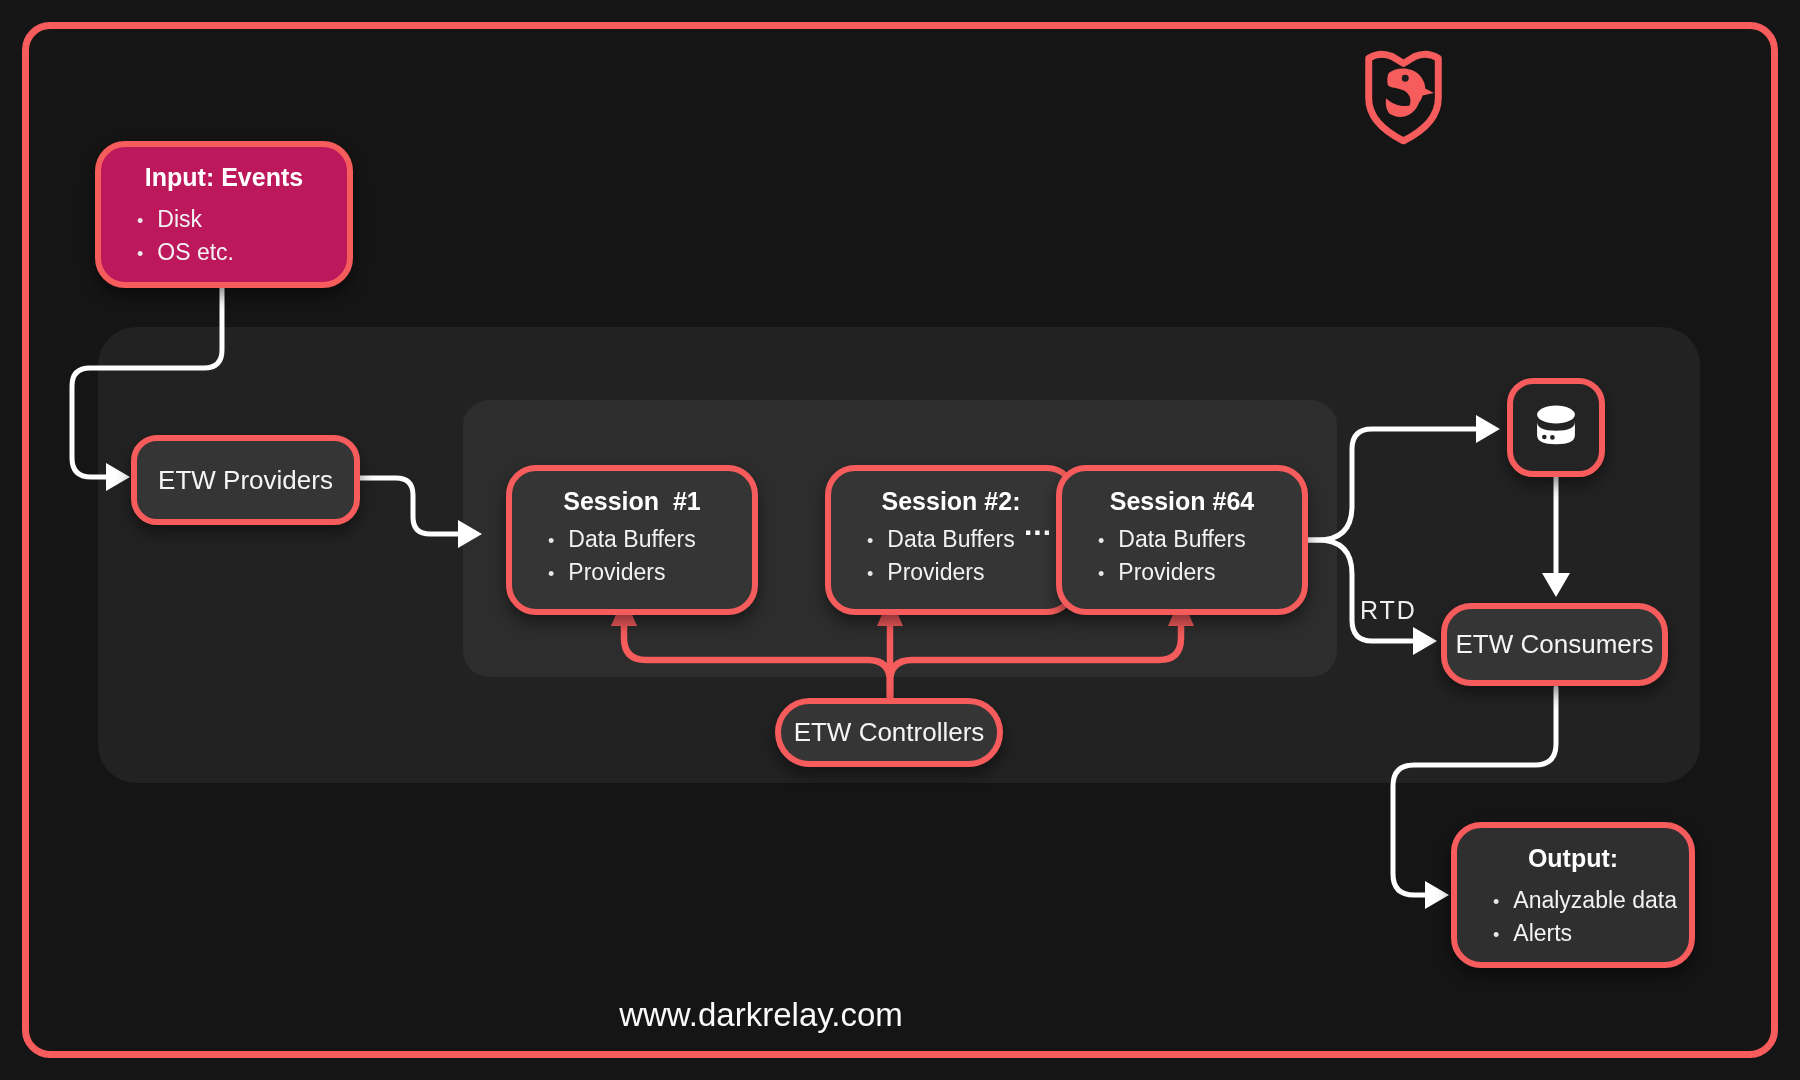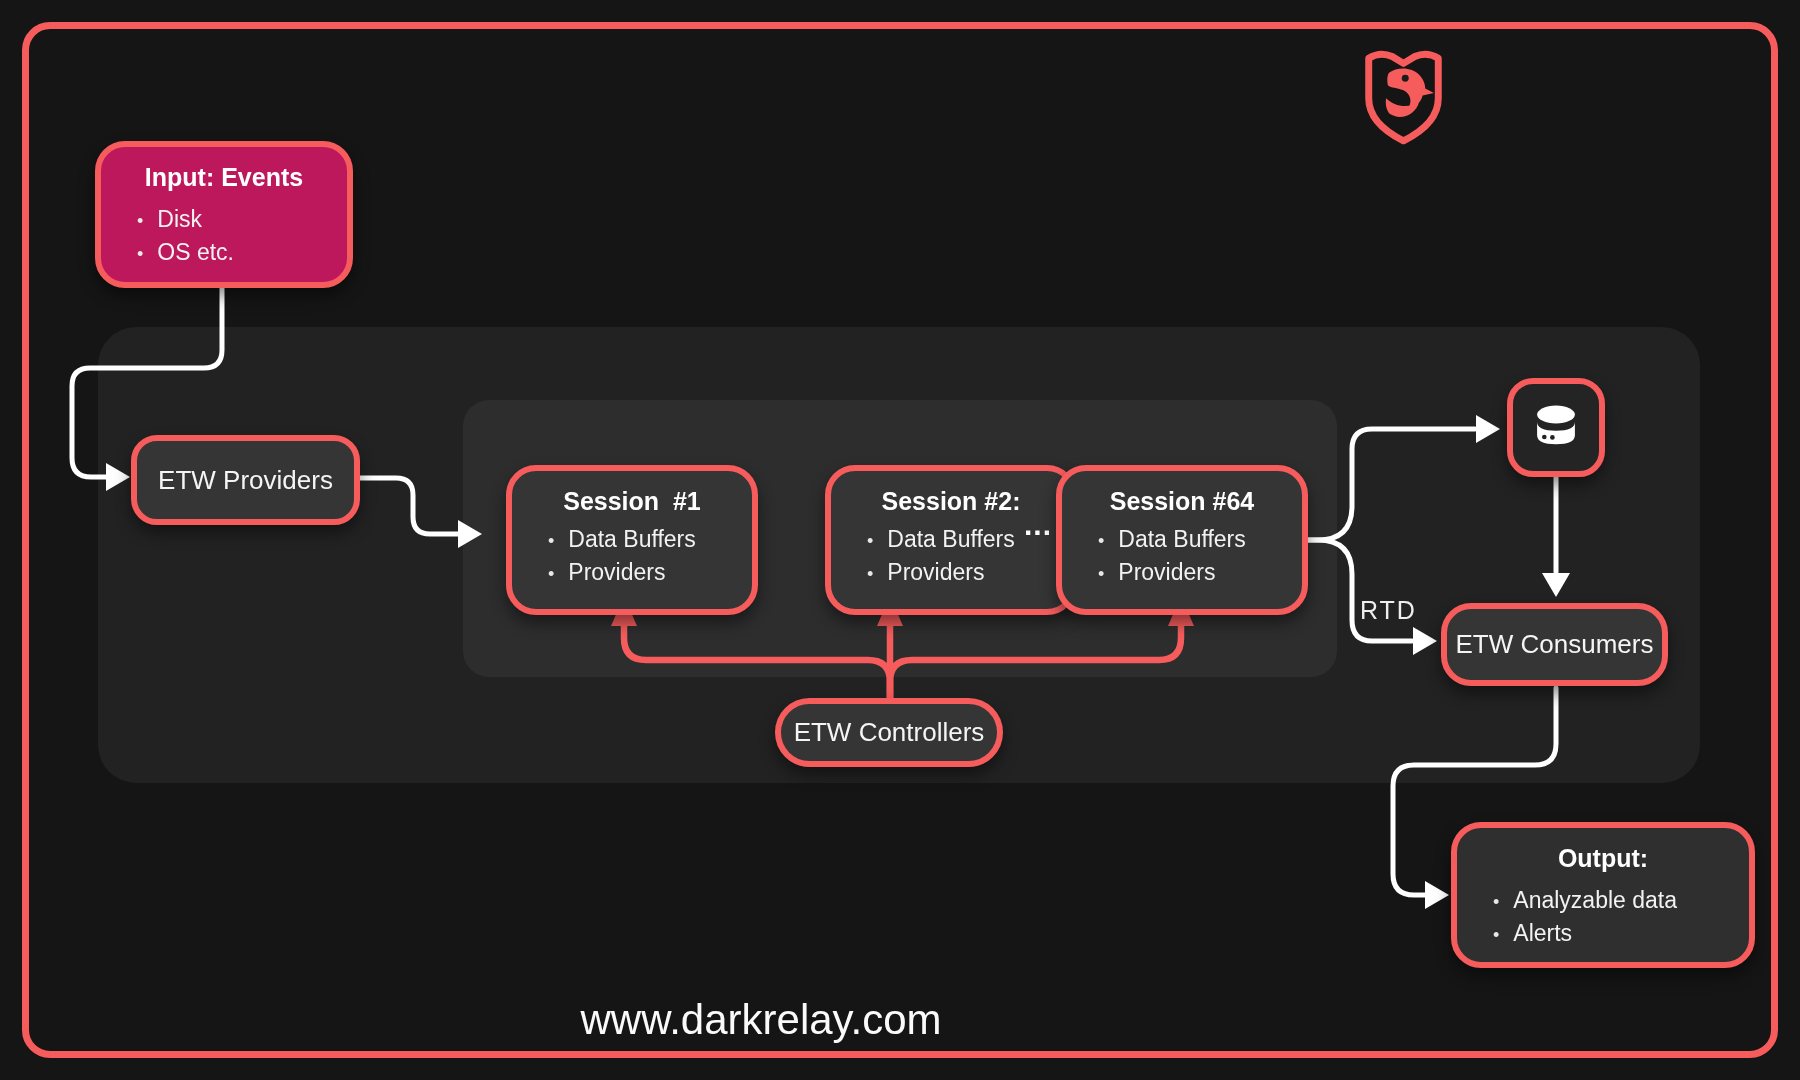--- a/index.html
+++ b/index.html
@@ -56,28 +56,28 @@
   .ellipsis{
     position:absolute;left:1018px;top:508px;width:40px;text-align:center;
     font-size:30px;font-weight:700;color:#ffffff;letter-spacing:1px;
   }
   .controllers-box{left:775px;top:698px;width:228px;height:69px;border-radius:36px;}
   .db-box{
     left:1507px;top:378px;width:98px;height:99px;border-radius:26px;
     background:#242425;display:flex;align-items:center;justify-content:center;
   }
   .consumers-box{left:1441px;top:603px;width:227px;height:83px;text-align:center;}
-  .output-box{left:1451px;top:822px;width:304px;height:146px;background:#2f2f30;}
+  .output-box{left:1451px;top:822px;width:244px;height:146px;background:#2f2f30;}
   .rtd-label{
     position:absolute;left:1360px;top:596px;font-size:25px;letter-spacing:2px;
     color:#eeeeee;
   }
   .footer{
     position:absolute;left:0;top:996px;width:1522px;text-align:center;
-    font-size:42px;color:#fafafa;
+    font-size:33px;color:#fafafa;
   }
   svg.arrows{position:absolute;left:0;top:0;}
 </style>
 </head>
 <body>
 
 <div class="stage">
 
   <div class="main-panel"></div>
   <div class="inner-panel"></div>

